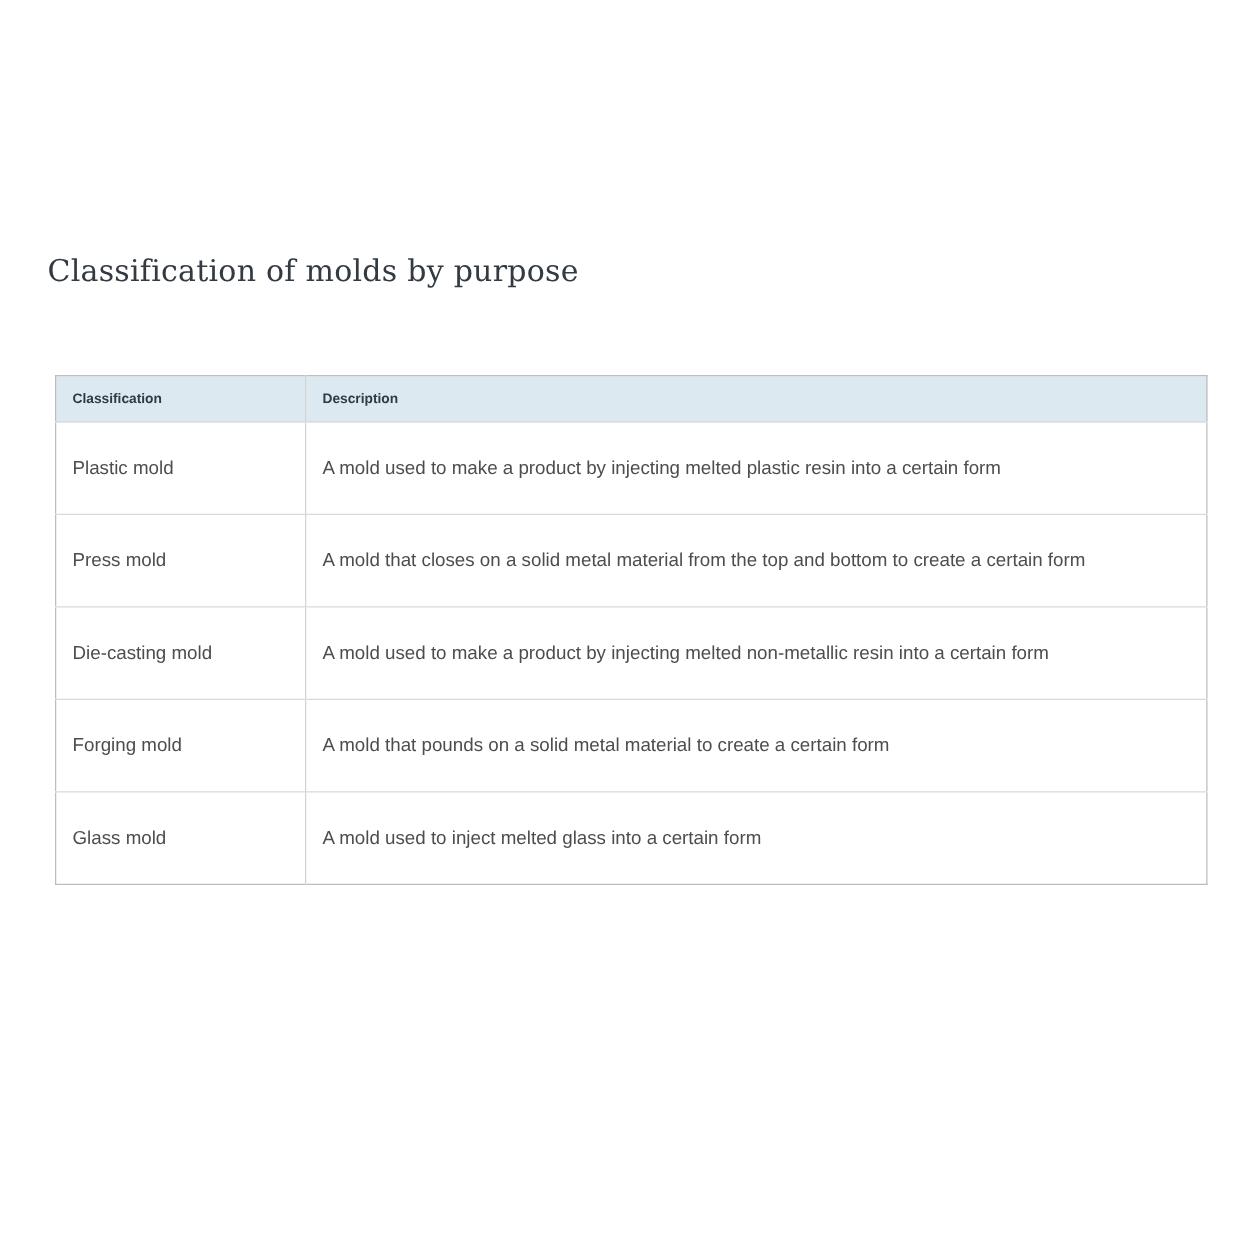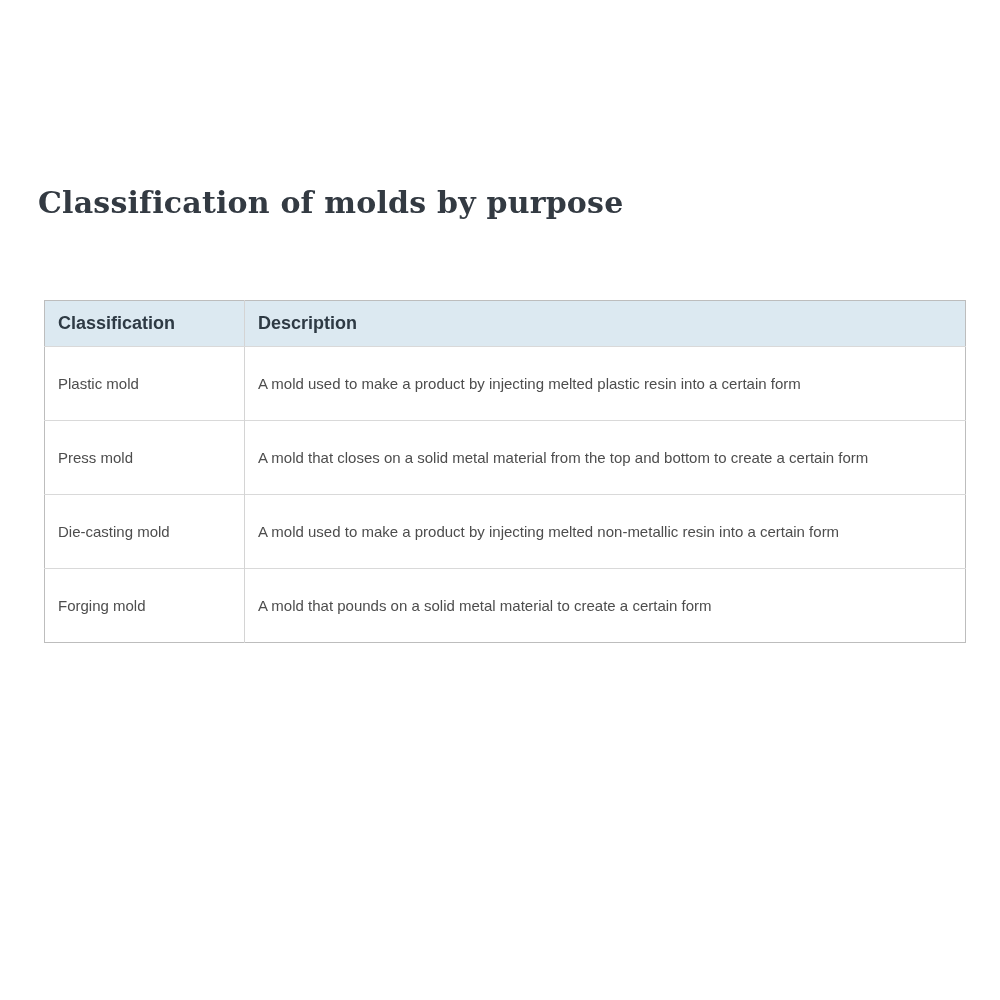--- a/index.html
+++ b/index.html
@@ -15,46 +15,46 @@
   html,body{margin:0;padding:0;background:var(--page-bg);}
   .page{
     position:relative;
     width:1000px;height:1000px;
     background:var(--page-bg);
     font-family:"Liberation Sans", sans-serif;
     overflow:hidden;
   }
   h1.page-title{
     position:absolute;
-    left:38px;top:185px;
+    left:38px;top:203px;
     margin:0;
     font-family:"DejaVu Serif","Liberation Serif",serif;
-    font-weight:700;
-    font-size:30px;
+    font-weight:400;
+    font-size:24px;
     letter-spacing:0.2px;
     color:var(--title-color);
   }
   table.molds-table{
     position:absolute;
     left:44px;top:300px;
     width:922px;
     border-collapse:collapse;
     table-layout:fixed;
     background:#fff;
     border:1px solid var(--border-outer);
     font-size:15px;
     color:var(--body-text);
   }
   table.molds-table col.c1{width:200px;}
   table.molds-table th{
     background:var(--header-bg);
     color:var(--header-text);
     font-weight:700;
     text-align:left;
-    font-size:18px;
+    font-size:11px;
     padding:12px 13px;
     border-bottom:1px solid var(--border-inner);
   }
   table.molds-table td{
     padding:24px 13px;
     line-height:25px;
     border-top:1px solid var(--border-inner);
     vertical-align:middle;
     word-wrap:break-word;
   }
@@ -91,16 +91,20 @@
           <td>A mold that closes on a solid metal material from the top and bottom to create a certain form</td>
         </tr>
         <tr>
           <td>Die-casting mold</td>
           <td>A mold used to make a product by injecting melted non-metallic resin into a certain form</td>
         </tr>
         <tr>
           <td>Forging mold</td>
           <td>A mold that pounds on a solid metal material to create a certain form</td>
         </tr>
+        <tr>
+          <td>Glass mold</td>
+          <td>A mold used to inject melted glass into a certain form</td>
+        </tr>
       </tbody>
   </table>
 
 </div>
 
 </body></html>

